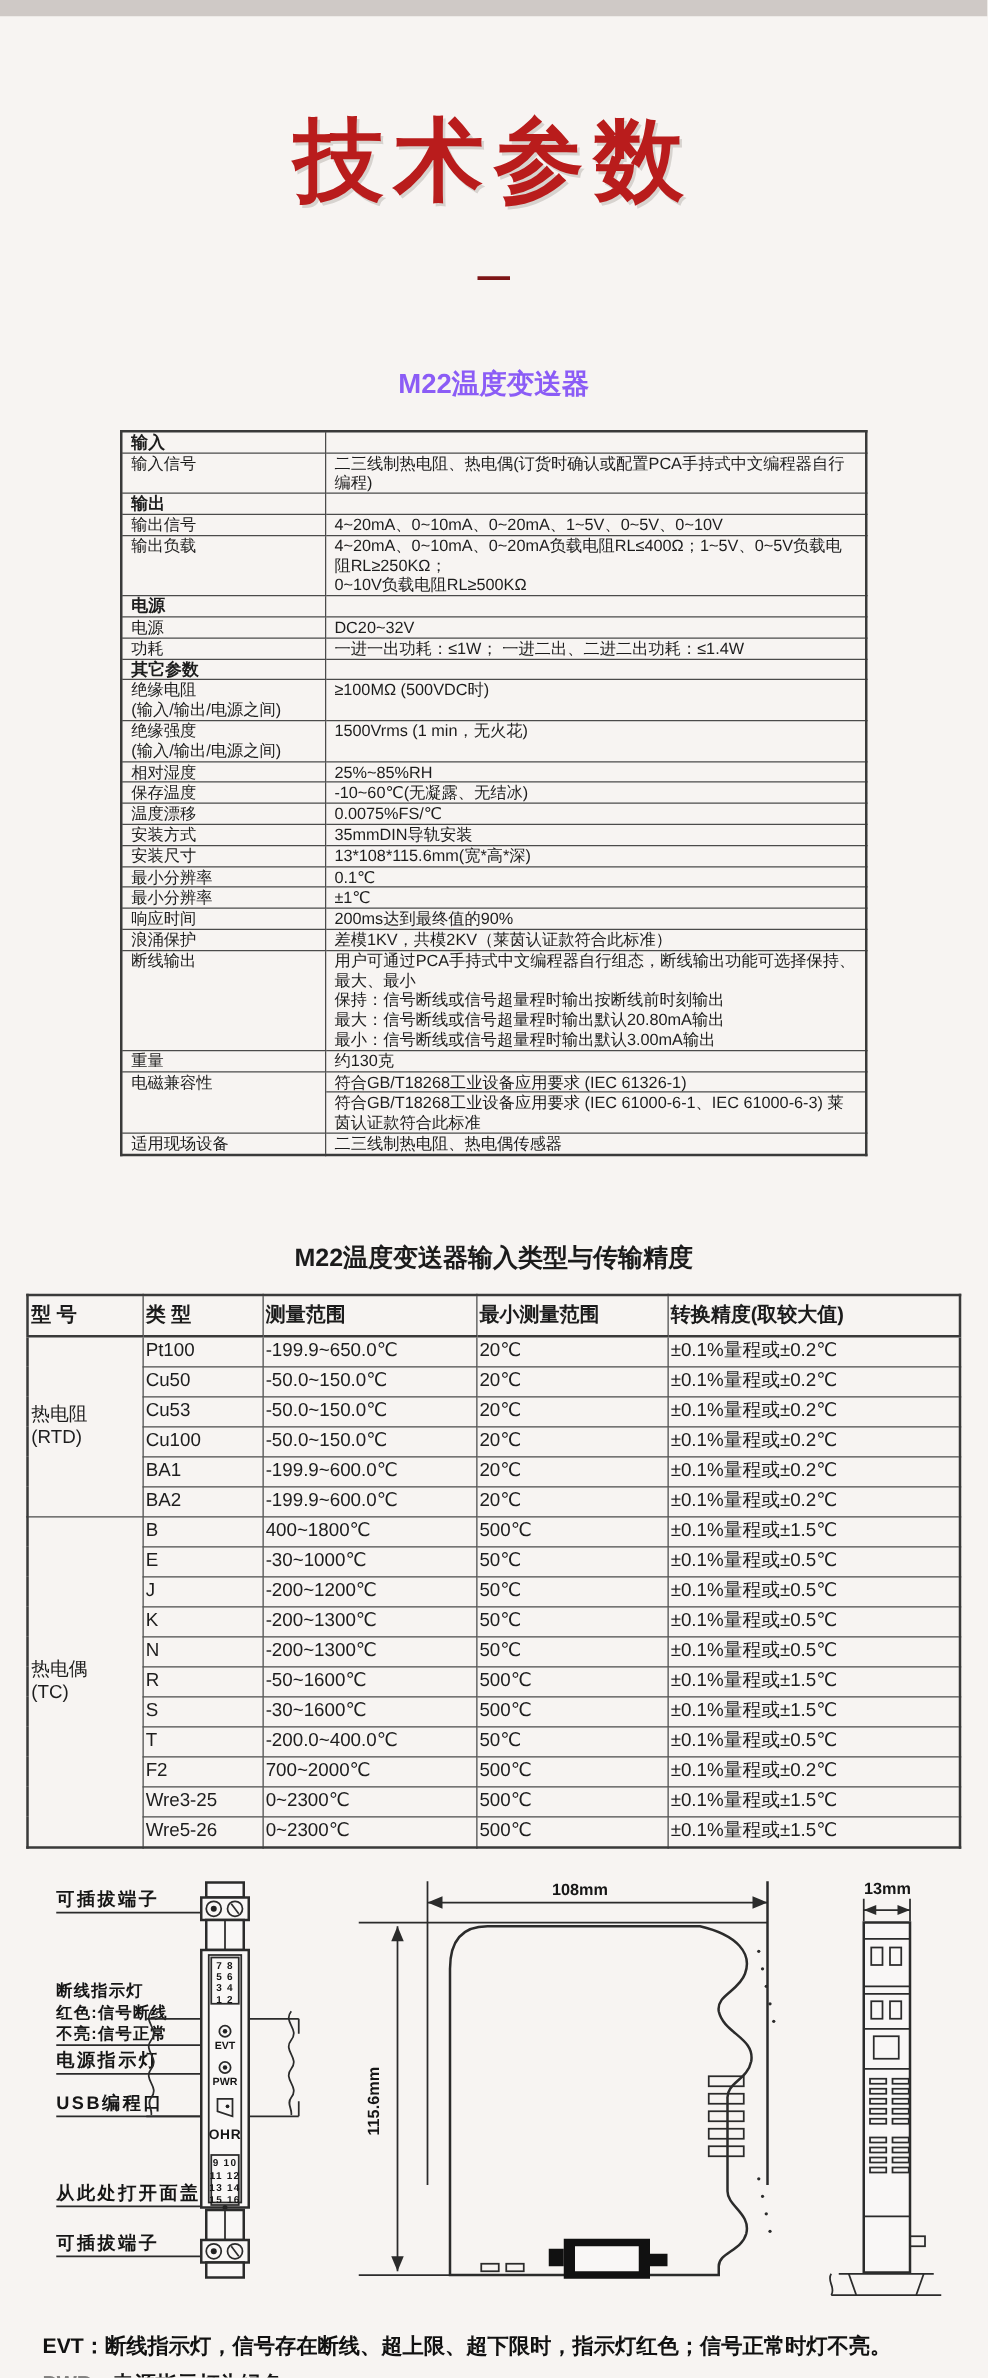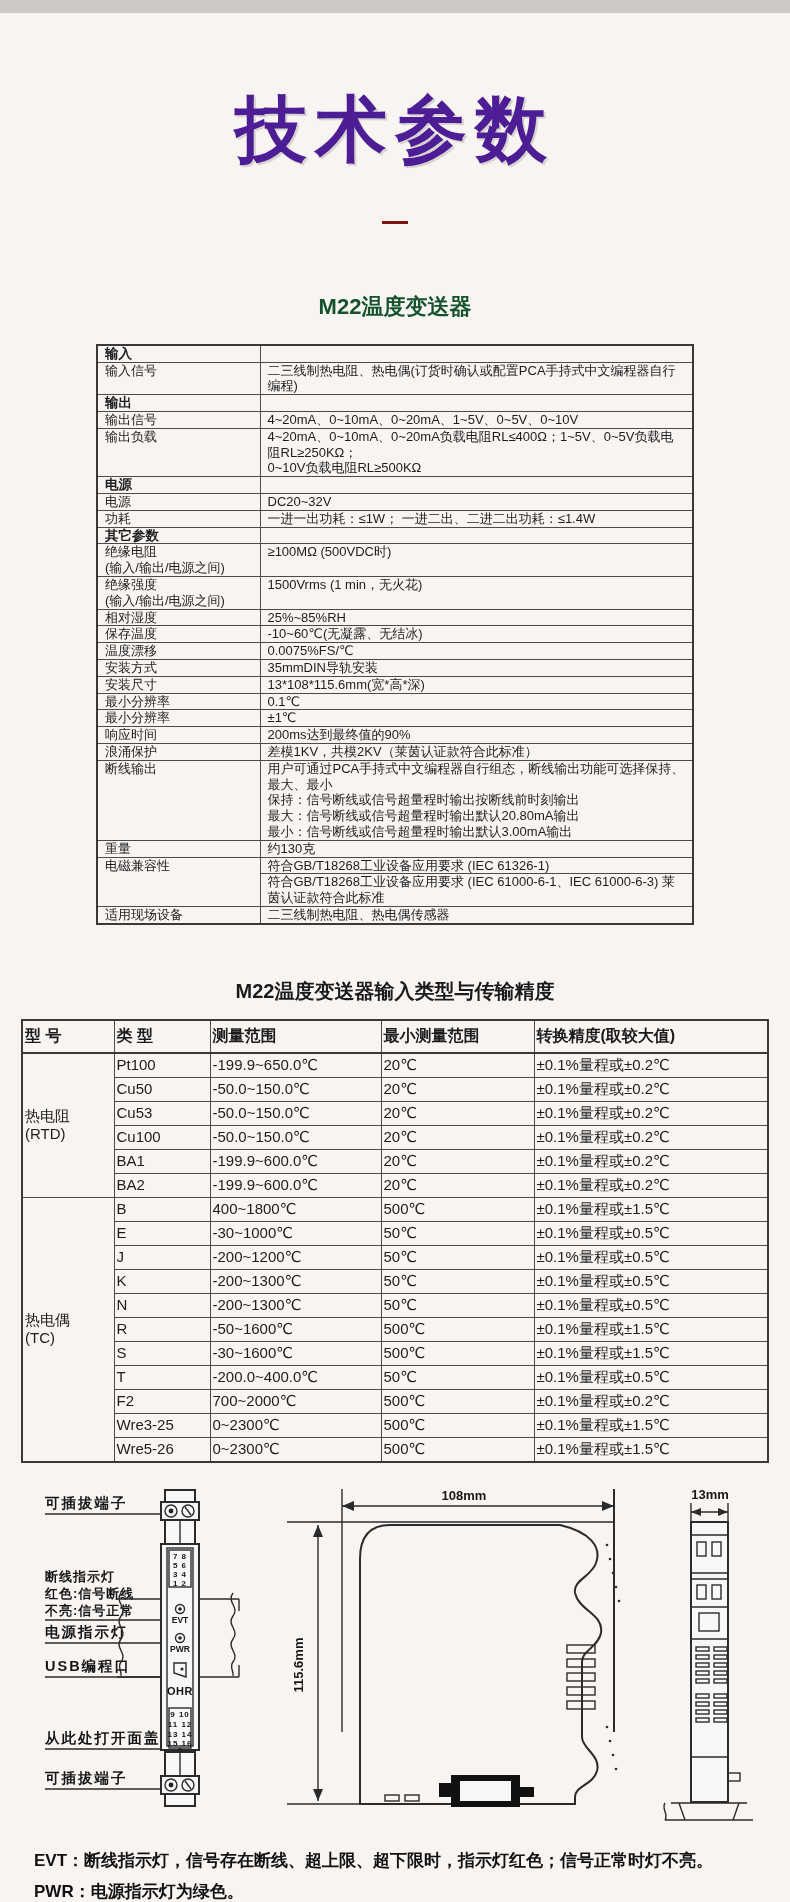--- a/index.html
+++ b/index.html
@@ -5,43 +5,43 @@
   html,body{margin:0;padding:0}
   body{
     width:790px;height:1902px;overflow:hidden;
     background:#f7f4f2;
     font-family:"Liberation Sans","DejaVu Sans",sans-serif;
     color:#222;
   }
   .top-band{height:13px;background:#cfc9c6}
   .main-title{
     margin:75px 0 0;text-align:center;
-    font-size:72px;line-height:1.15;font-weight:900;color:#4c1d95;
+    font-size:72px;line-height:1.15;font-weight:900;color:#b91c1c;
     letter-spacing:8px;
     text-shadow:2px 2px 0 rgba(120,110,105,.25);
   }
   .red-dash{width:26px;height:3px;margin:50px auto 0;background:#7d1416}
   .sub-title{
     margin:70px 0 0;text-align:center;
-    font-size:22px;line-height:26px;font-weight:700;color:#14532d;
+    font-size:22px;line-height:26px;font-weight:700;color:#8b5cf6;
   }
   table.spec{
     margin:24px auto 0;width:598px;table-layout:fixed;
     border-collapse:collapse;border:2px solid #3a3a3a;
     font-size:13px;
   }
   table.spec td{
     border:1px solid #4b4b4b;padding:0 7px;line-height:15.8px;
     vertical-align:top;white-space:pre-line;color:#1d1d1d;
   }
   table.spec td.c-label{font-weight:500}
   table.spec td.sec{font-weight:700;font-size:13.5px}
   table.spec td .divided{border-top:1px solid #4b4b4b;margin:0 -7px;padding:0 7px}
   .io-title{
-    margin:52px 0 0;text-align:center;
+    margin:68px 0 0;text-align:center;
     font-size:20px;line-height:28px;font-weight:700;color:#1b1b1b;
   }
   table.io{
     margin:14px auto 0;width:746px;table-layout:fixed;
     border-collapse:collapse;border:2px solid #3a3a3a;
     font-size:15px;text-align:left;
   }
   table.io th{
     border:1px solid #4b4b4b;padding:5px 2px;font-size:16px;font-weight:700;
     border-bottom:2px solid #3a3a3a;color:#1b1b1b;

